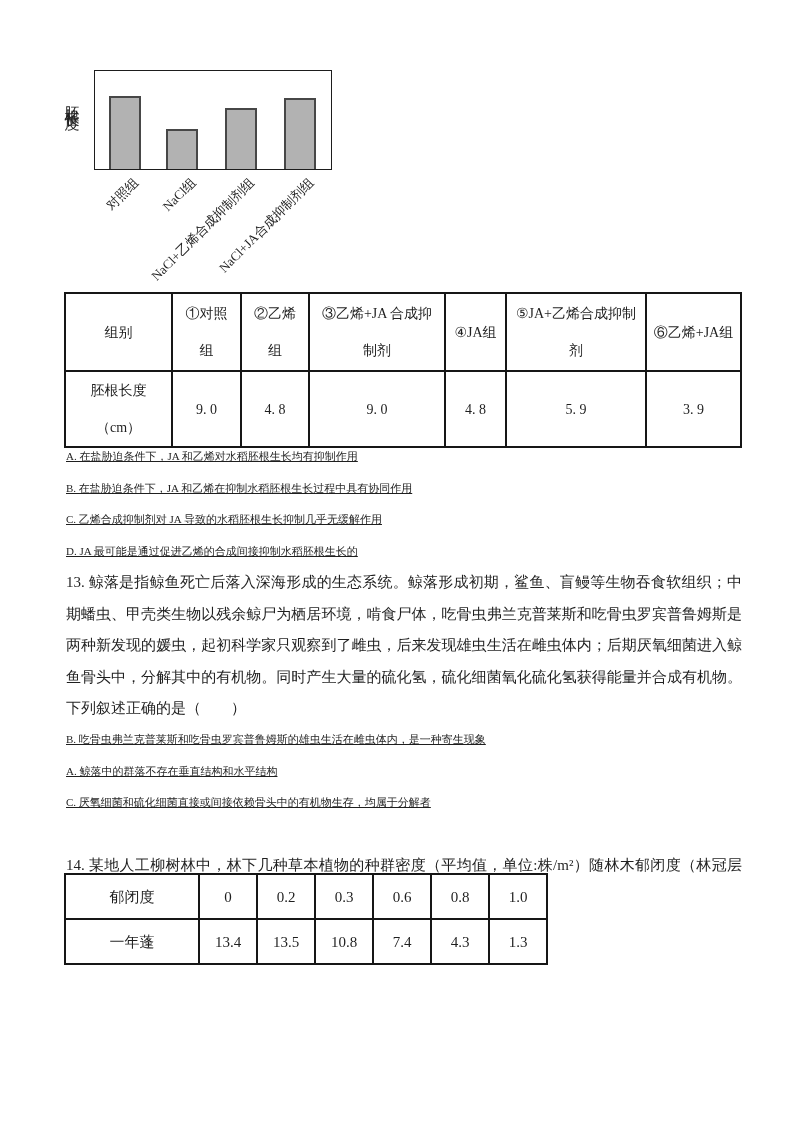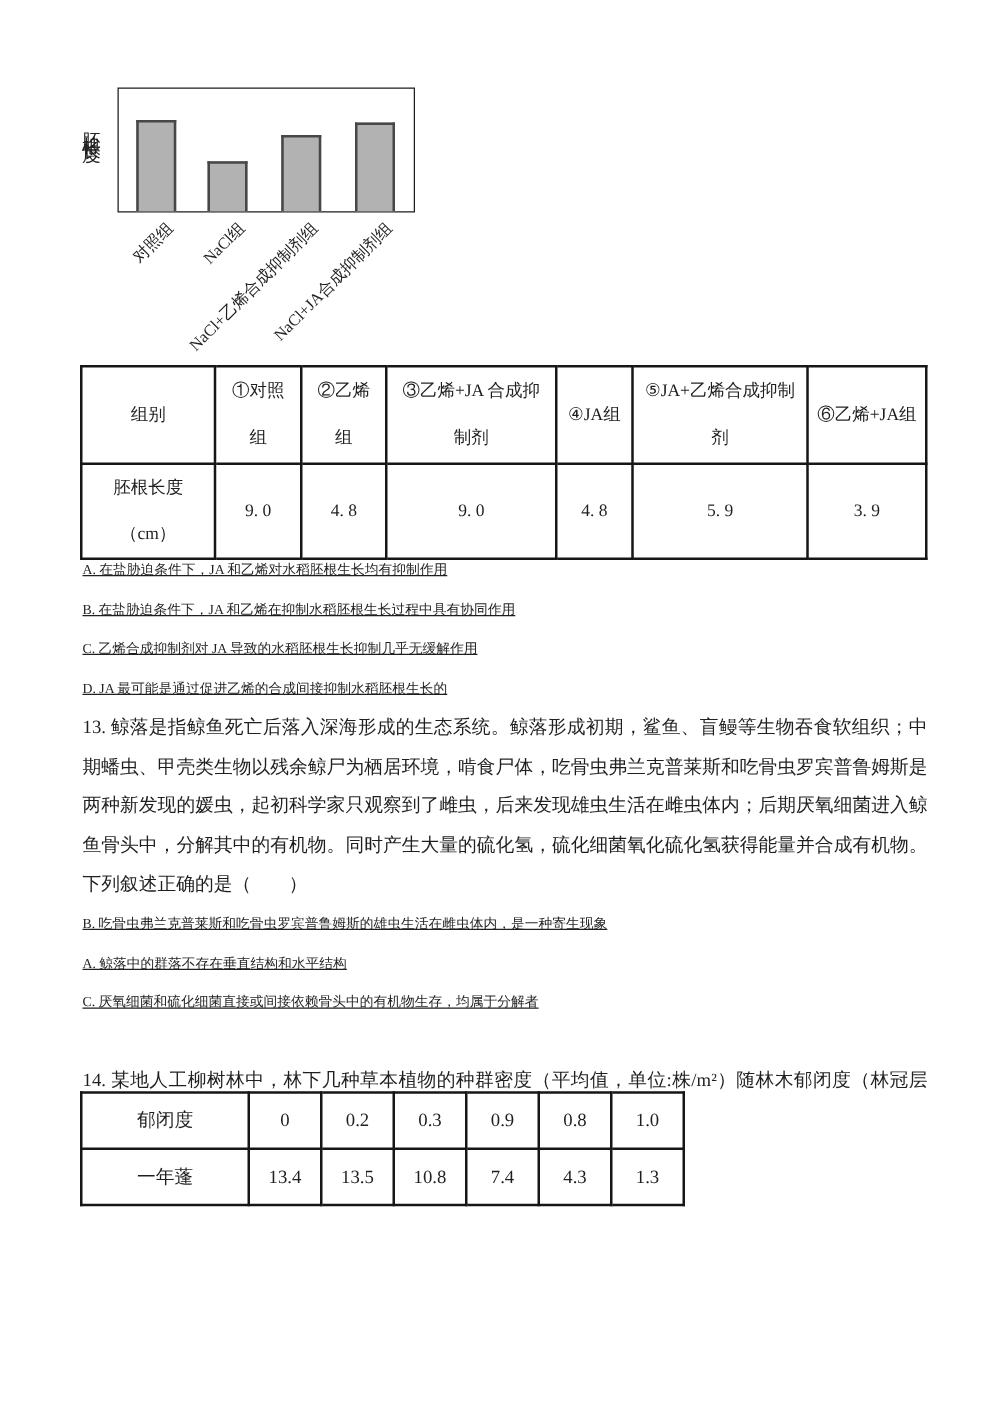--- a/index.html
+++ b/index.html
@@ -121,21 +121,21 @@
         <col style="width:58px">
         <col style="width:58px">
         <col style="width:58px">
     </colgroup>
     <tbody>
         <tr>
       <td>郁闭度</td>
       <td>0</td>
       <td>0.2</td>
       <td>0.3</td>
-      <td>0.9</td>
+      <td>0.6</td>
       <td>0.8</td>
       <td>1.0</td>
     </tr>
     <tr>
       <td>一年蓬</td>
       <td>13.4</td>
       <td>13.5</td>
       <td>10.8</td>
       <td>7.4</td>
       <td>4.3</td>

